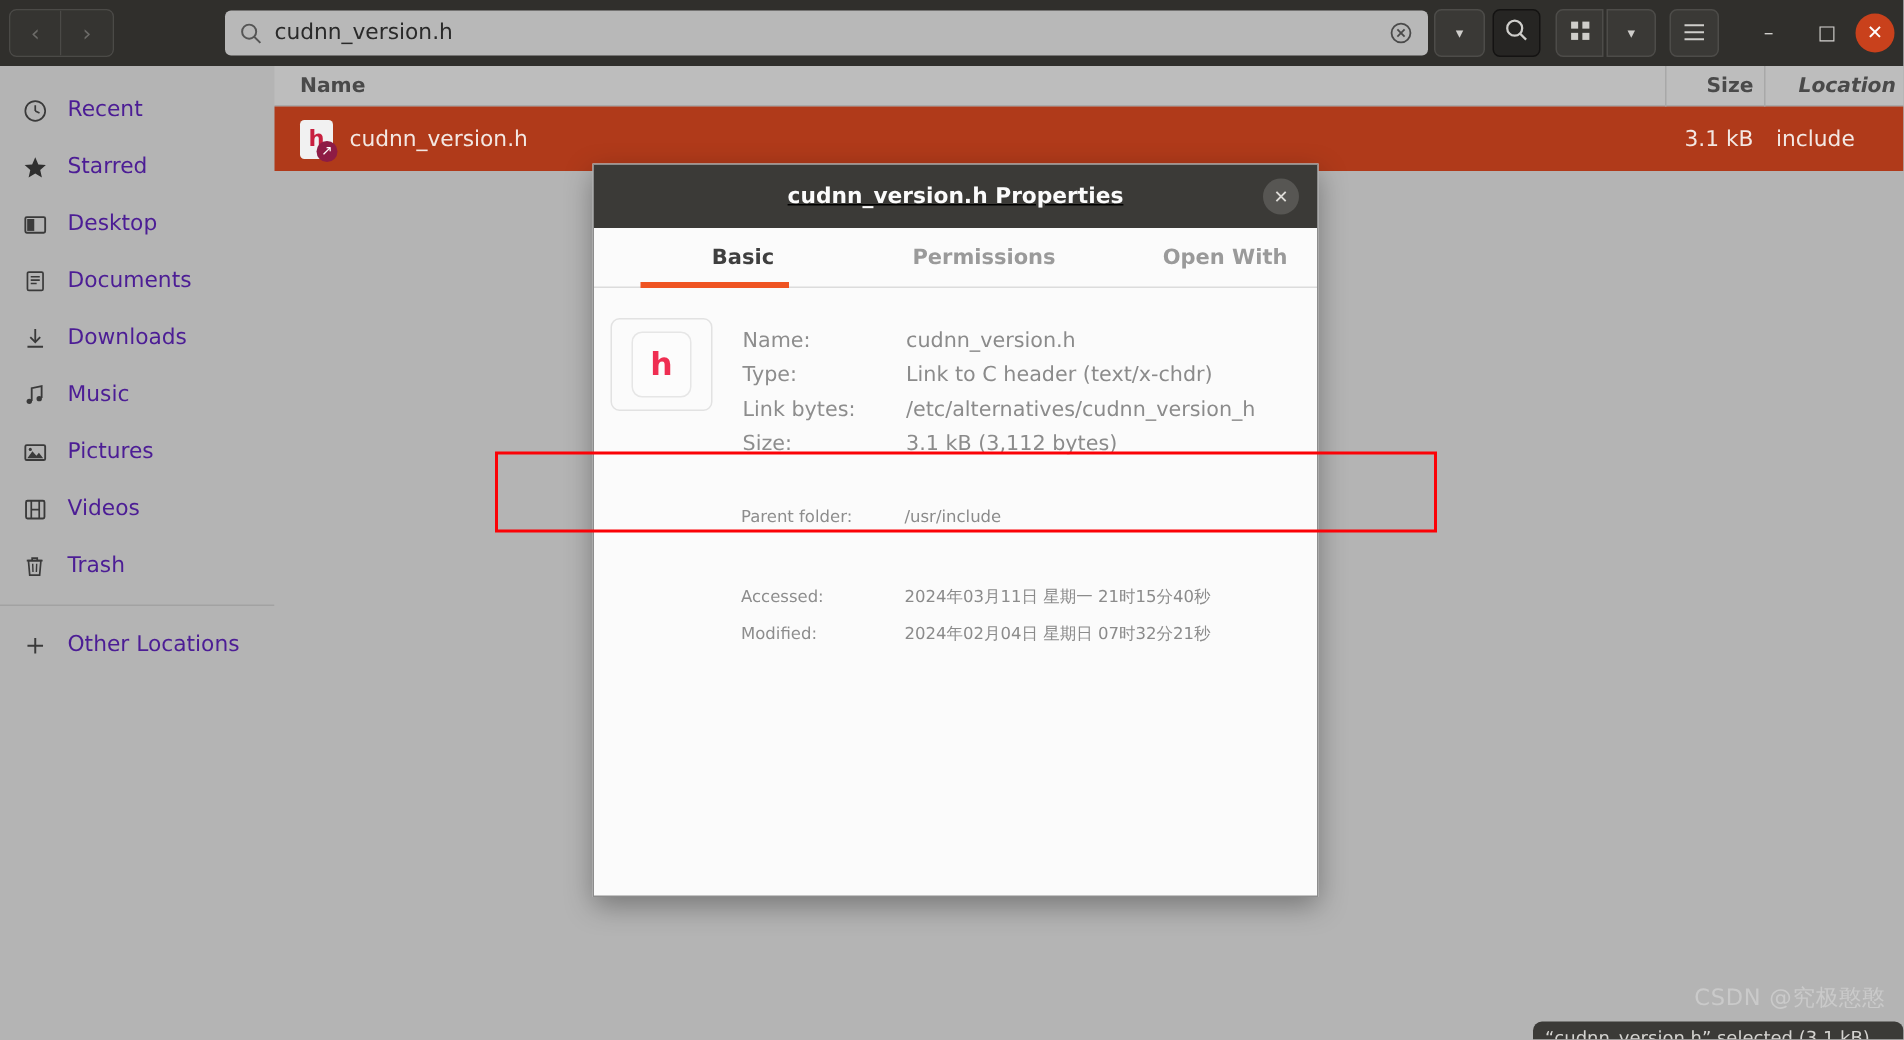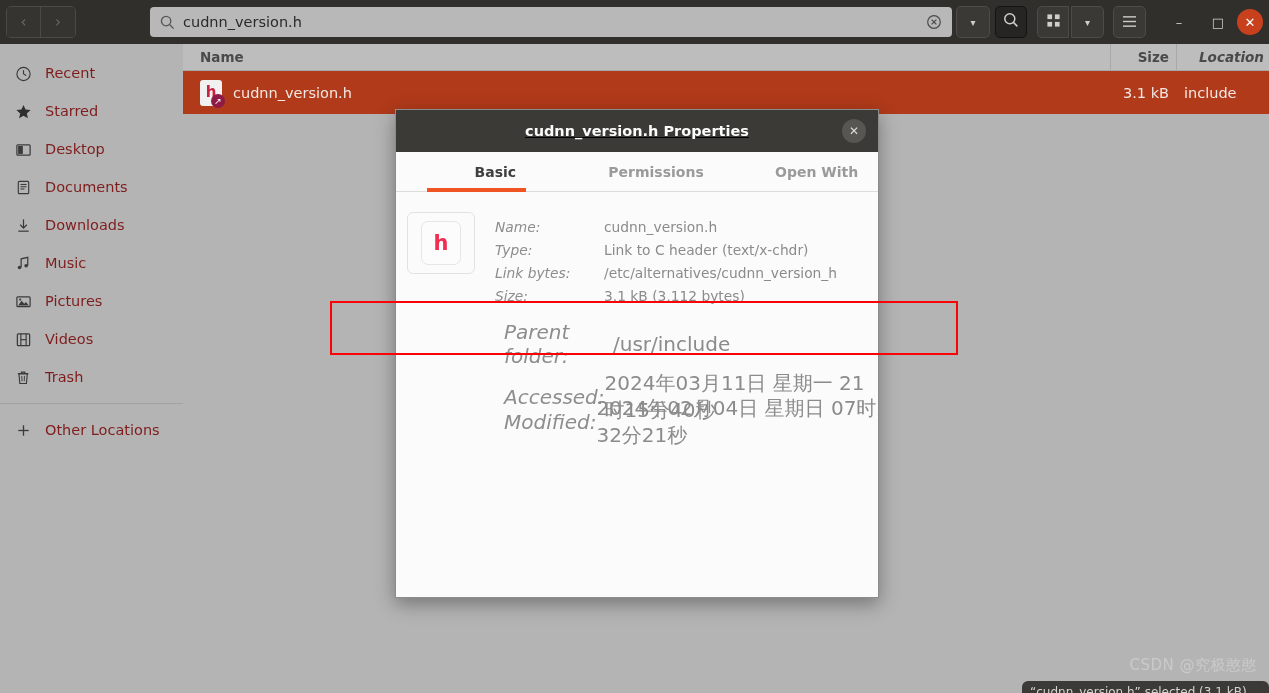--- a/index.html
+++ b/index.html
@@ -89,21 +89,21 @@
     position: absolute; left: 0; top: 44px;
     width: 183px; height: 649px;
     background: #b4b4b4;
     padding-top: 10px;
   }
   .side-item {
     height: 38px;
     display: flex; align-items: center;
     padding-left: 12px;
     font-size: 14.5px;
-    color: #7f1d1d;
+    color: #4c1d95;
   }
   .side-ico {
     width: 22px; height: 18px;
     margin-right: 11px;
     display: flex; align-items: center; justify-content: center;
     color: #3a3a3a;
     flex: 0 0 auto;
   }
   .side-sep {
     height: 1px; background: #a2a2a2;
@@ -225,24 +225,24 @@
     width: 40px; height: 44px;
     background: #fcfcfc;
     border: 1px solid #e6e6e6;
     border-radius: 7px;
     display: flex; align-items: center; justify-content: center;
     font-size: 21px; font-weight: bold;
     color: #ef2e52;
   }
   .rows { margin-left: 20px; padding-top: 3px; }
   .prow { display: flex; height: 23.2px; align-items: center; font-size: 13.8px; }
-  .plabel { width: 109px; color: #8d8d8d; font-style: italic; }
+  .plabel { width: 109px; color: #8d8d8d; }
   .pvalue { color: #8b8b8b; }
-  .prow2 { display: flex; height: 25px; align-items: center; font-size: 20px;
-           padding-left: 98px; margin-left: 10px; }
+  .prow2 { display: flex; height: 25px; align-items: center; font-size: 11px;
+           padding-left: 98px; }
   .prow2 .plabel { width: 109px; color: #8d8d8d; }
   .spacer-parent { height: 24px; }
   .spacer-times { height: 28px; }
 
   
   .annot {
     position: absolute;
     left: 330px; top: 301px;
     width: 628px; height: 54px;
     border: 2px solid #fb0207;

